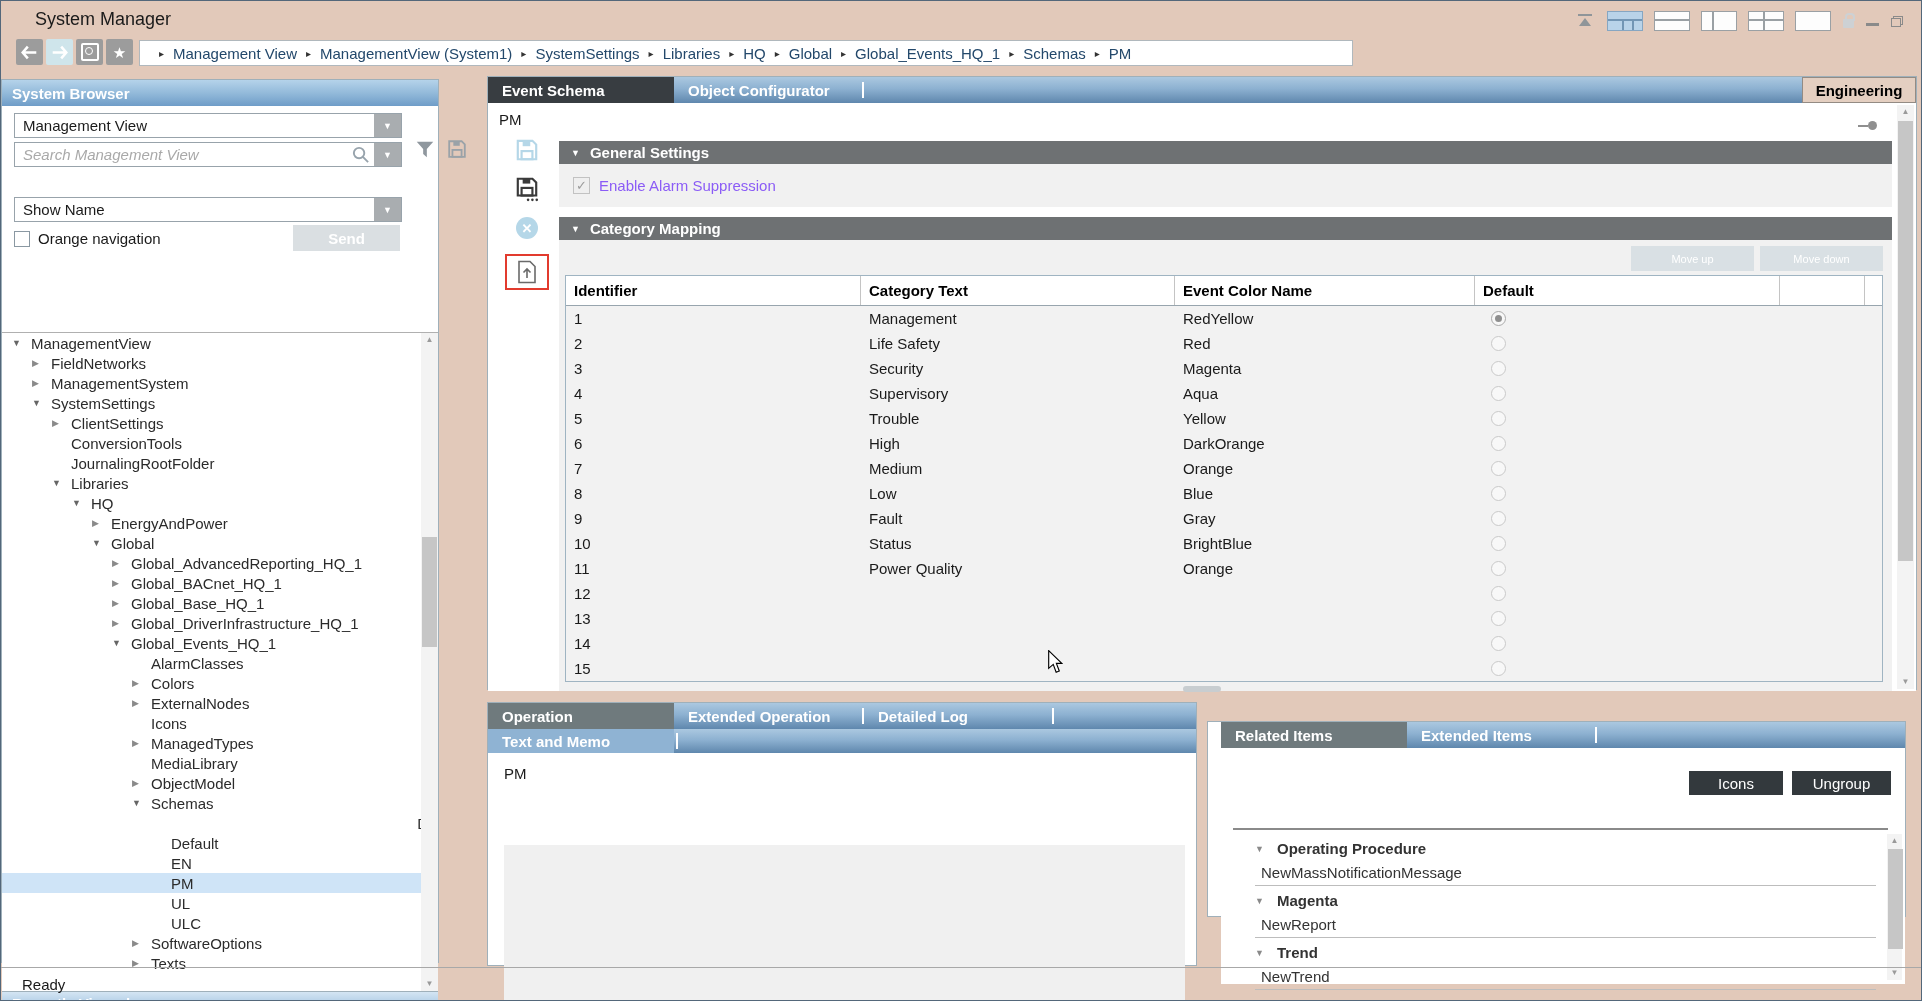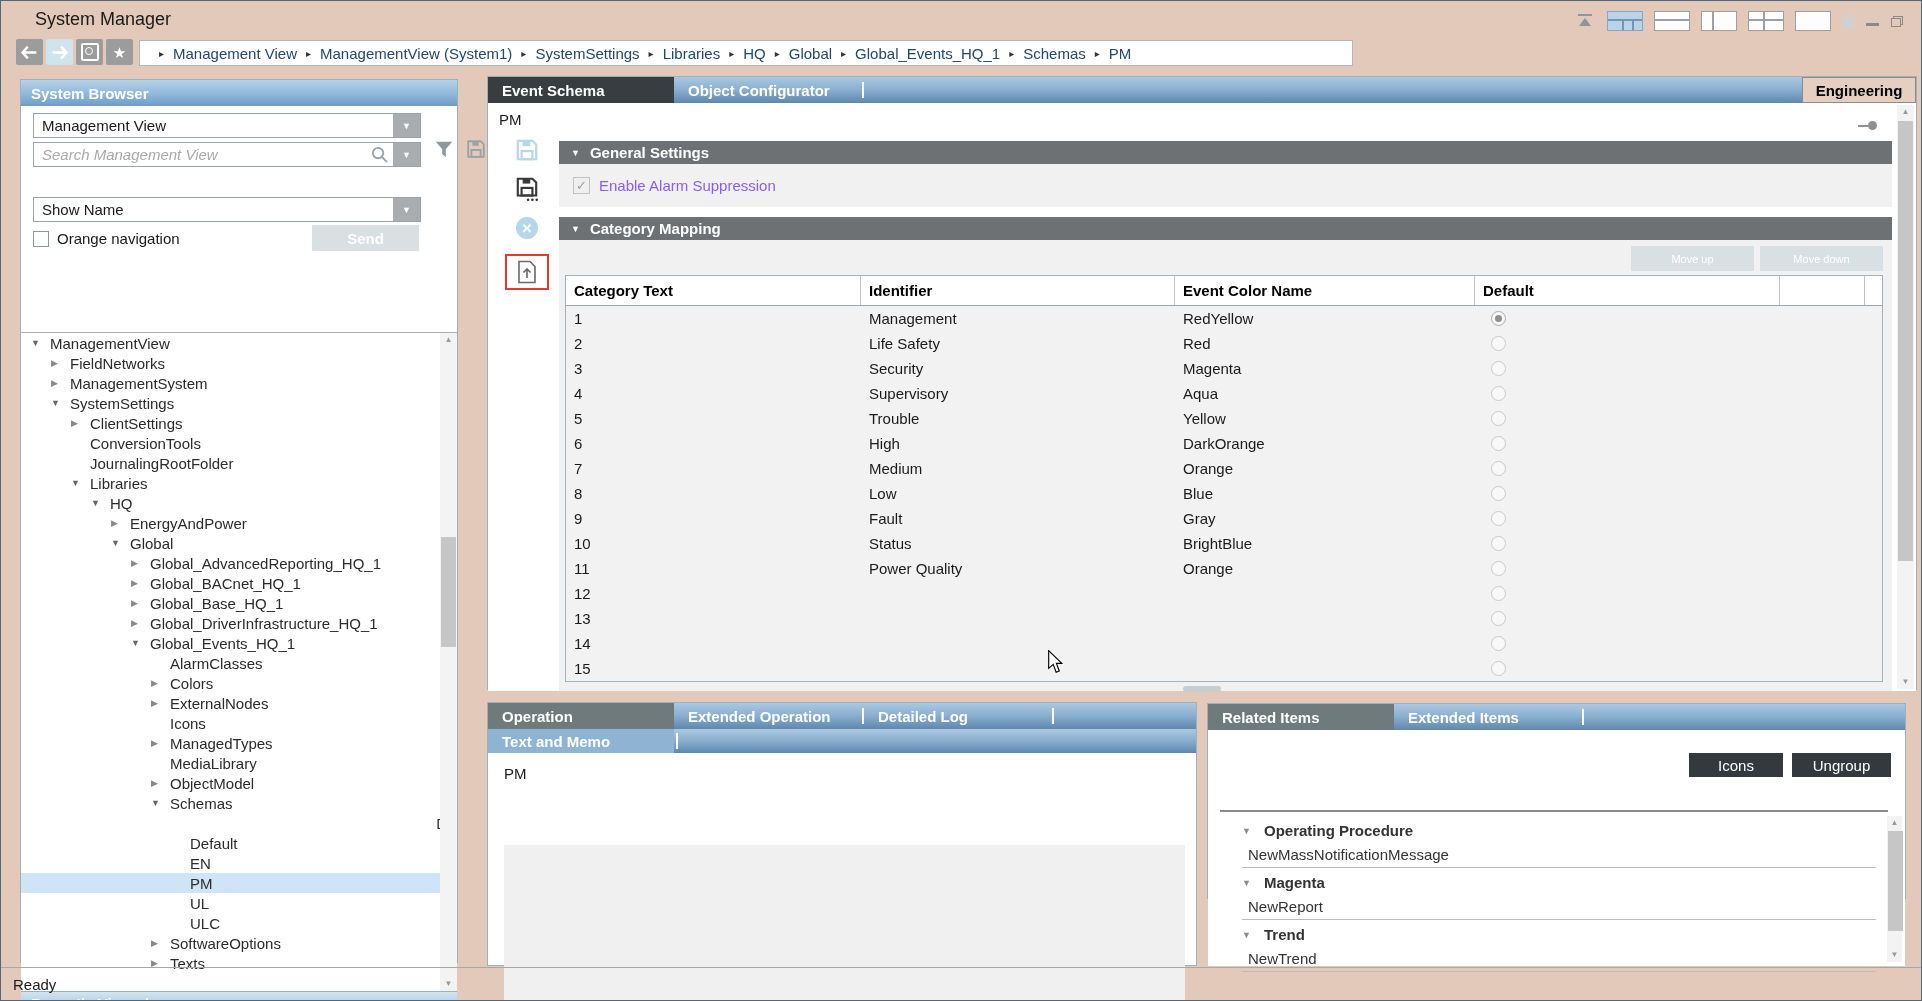--- a/index.html
+++ b/index.html
@@ -40,21 +40,21 @@
   
   .panel{background:#fff;border:1px solid #9fb0ba;box-sizing:border-box;}
   .grad-bar{background:linear-gradient(180deg,#abc8e0 0%,#8db1d1 45%,#5f87ad 100%);}
   .tabbar{display:flex;align-items:stretch;height:26px;}
   .tab{display:flex;align-items:center;padding-left:14px;width:172px;color:#fff;font-size:15px;font-weight:bold;}
   .tab.dark{background:#383d41;}
   .tab.gray{background:#6f7a7d;}
   .tab.lightblue{background:#8fb3d3;}
   .tabsep{width:2px;height:16px;background:#fff;align-self:center;margin-left:2px;}
   
-  .sidebar{left:19px;top:78px;width:438px;height:884px;}
+  .sidebar{left:0;top:78px;width:438px;height:884px;}
   .sb-header{height:26px;background:linear-gradient(180deg,#b5d3ea 0%,#93bada 50%,#6f9dc8 100%);color:#fff;font-weight:bold;font-size:15px;display:flex;align-items:center;padding-left:10px;}
   .sb-controls{position:relative;height:226px;background:#fff;}
   .combo{position:absolute;left:12px;width:388px;height:25px;border:1px solid #98a3ab;display:flex;box-sizing:border-box;background:#fff;}
   .combo .val{flex:1;display:flex;align-items:center;padding-left:8px;font-size:15px;color:#1a1a1a;}
   .dd-btn{width:27px;background:#a9adb0;color:#fff;font-size:9px;display:flex;align-items:center;justify-content:center;}
   .search-wrap{position:absolute;left:12px;width:388px;height:25px;border:1px solid #98a3ab;display:flex;box-sizing:border-box;background:#fff;}
   .search-input{flex:1;border:none;outline:none;font-size:15px;font-style:italic;color:#444;padding-left:8px;font-family:"Liberation Sans",sans-serif;background:transparent;}
   .search-input::placeholder{color:#a9a9a9;font-style:italic;}
   .side-icons{position:absolute;left:412px;top:32px;display:flex;gap:10px;align-items:center;}
   .chk{width:16px;height:16px;border:1px solid #8a98a2;background:#fff;box-sizing:border-box;}
@@ -100,32 +100,32 @@
   .t-row{height:25px;}
   .t-row .c{display:flex;align-items:center;padding-left:8px;font-size:15px;color:#1a1a1a;}
   .radio{width:15px;height:15px;border-radius:50%;border:1px solid #c9c9c9;background:#f8f8f8;box-sizing:border-box;margin-left:16px;position:relative;}
   .radio.checked{border-color:#aaa;}
   .radio.checked:after{content:'';position:absolute;left:3px;top:3px;width:7px;height:7px;border-radius:50%;background:#8f8f8f;}
   .hthumb{position:absolute;left:624px;top:446px;width:38px;height:6px;background:#c8cdd0;border-radius:3px;}
   
   .bl-panel{left:486px;top:701px;width:710px;height:264px;}
   .bl-content{position:relative;height:212px;background:#fff;}
   .memo{position:absolute;left:16px;top:92px;width:681px;height:161px;background:#f0f0f0;}
-  .br-panel{left:1206px;top:702px;width:699px;height:196px;}
+  .br-panel{left:1206px;top:720px;width:699px;height:196px;padding-left:13px;}
   .br-content{position:relative;height:236px;background:#fff;}
   .ri-btns{position:absolute;right:14px;top:23px;display:flex;gap:9px;}
   .ri-btn{height:24px;background:#33393d;color:#fff;font-size:15px;display:flex;align-items:center;justify-content:center;}
   .ri-div{position:absolute;left:12px;right:17px;top:80px;height:2px;background:#8a8a8a;}
   .ri-list{position:absolute;left:0;right:23px;top:88px;}
   .ri-group-head{height:25px;display:flex;align-items:center;padding-left:34px;font-size:15px;font-weight:bold;color:#333;}
   .ri-group-head .tri{font-size:9px;color:#8a8a8a;width:22px;font-weight:normal;}
   .ri-item{height:22px;display:flex;align-items:center;padding-left:40px;font-size:15px;color:#333;}
   .ri-line{height:1px;background:#bdbdbd;margin:2px 6px 2px 34px;}
   
-  .statusbar{left:0;bottom:0;width:100%;height:33px;border-top:1px solid #a8a8a8;display:flex;align-items:center;padding-left:12px;box-sizing:border-box;font-size:15px;color:#1a1a1a;}
+  .statusbar{left:0;bottom:0;width:100%;height:33px;border-top:1px solid #a8a8a8;display:flex;align-items:center;padding-left:21px;box-sizing:border-box;font-size:15px;color:#1a1a1a;}
   .cursor{pointer-events:none;}
 </style>
 </head>
 <body>
 
 <div class="screen">
 
   <div class="abs titlebar">
     <div class="abs title-text">System Manager</div>
     <div class="abs win-controls">
@@ -424,22 +424,22 @@
           <span class="tri">▼</span>
           <span>Category Mapping</span>
         </div>
         <div class="sec-body cat-body">
           <div class="move-row">
             <div class="move-btn">Move up</div>
             <div class="move-btn">Move down</div>
           </div>
           <div class="cat-table">
             <div class="t-head">
+              <div class="hc">Identifier</div>
               <div class="hc">Category Text</div>
-              <div class="hc">Identifier</div>
               <div class="hc">Event Color Name</div>
               <div class="hc">Default</div>
               <div class="hc"></div>
               <div class="hc"></div>
             </div>
             <div id="cat-rows">
                 <div class="t-row">
                   <div class="c">1</div>
                   <div class="c">Management</div>
                   <div class="c">RedYellow</div>

